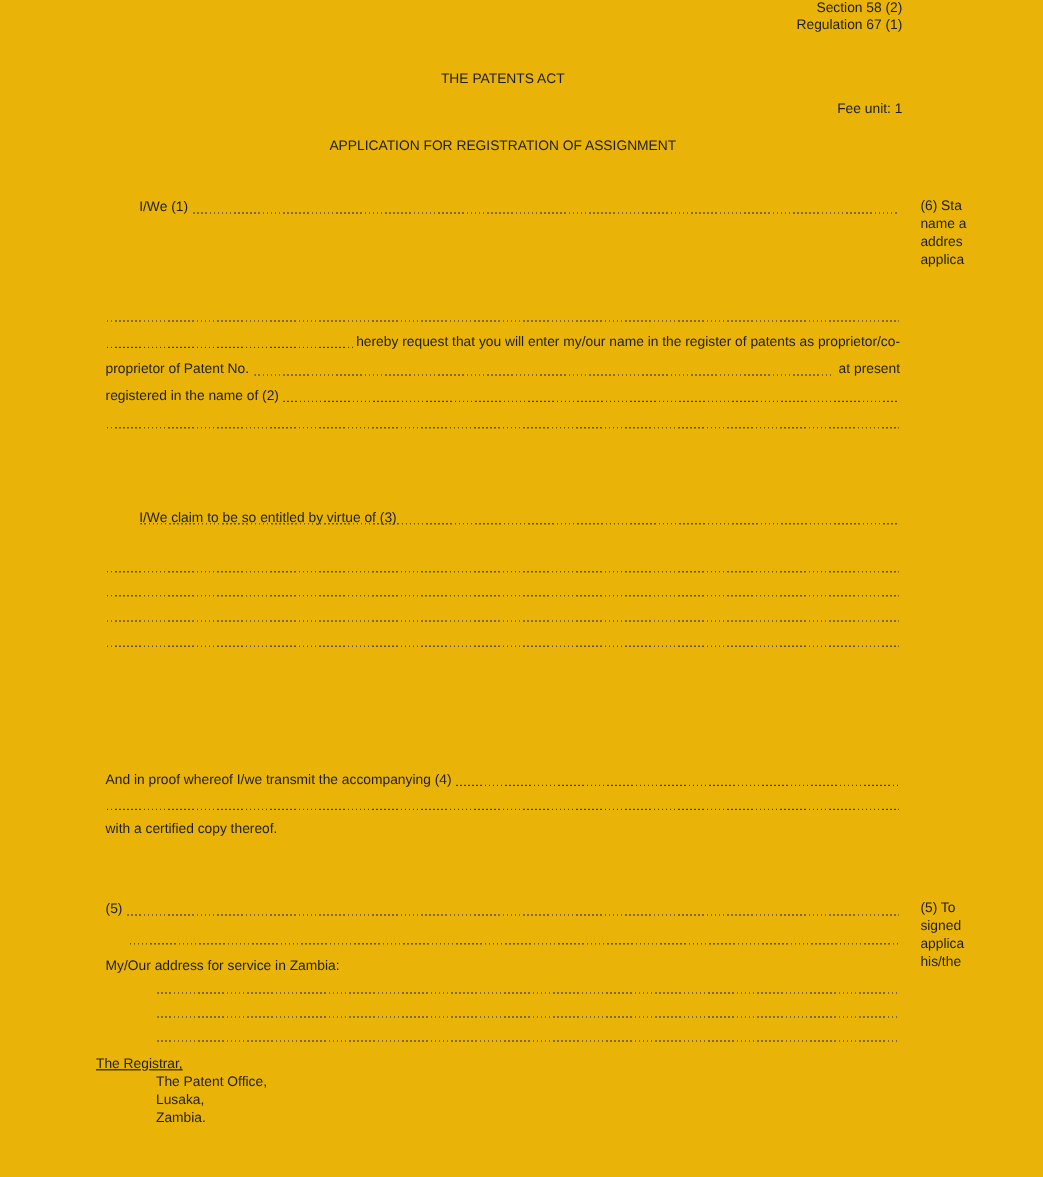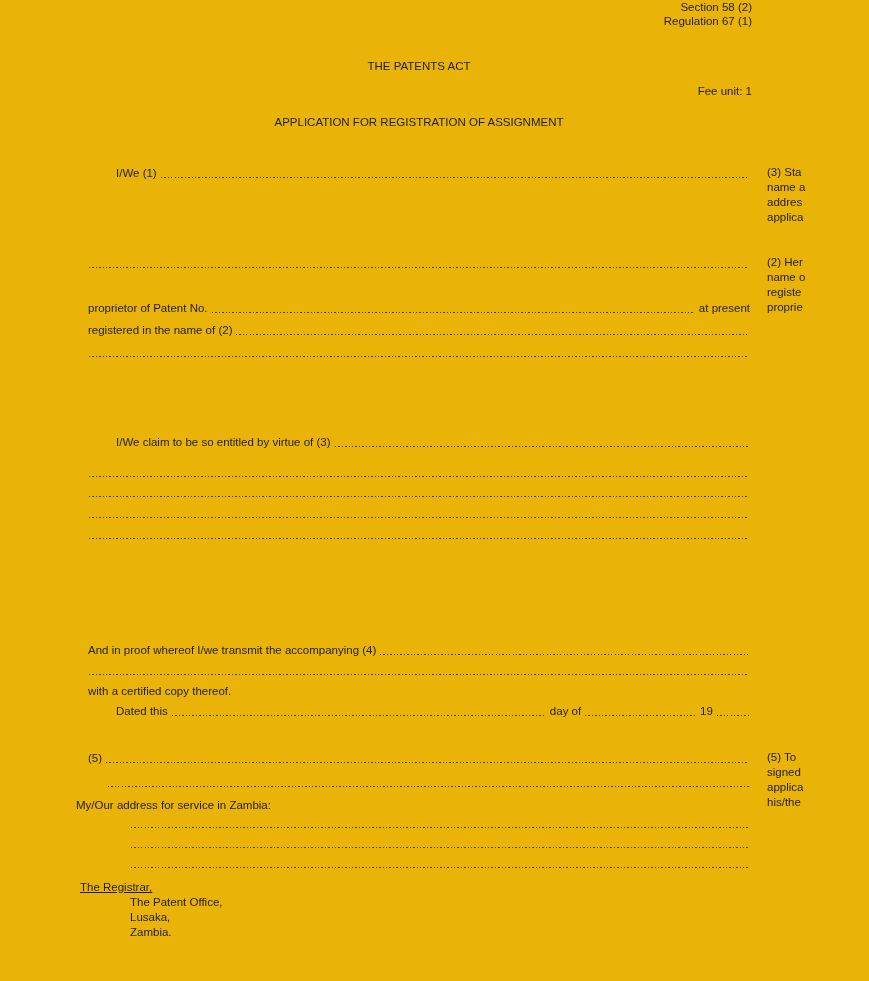--- a/index.html
+++ b/index.html
@@ -82,49 +82,47 @@
 
   <div class="center-row" style="top:58px;text-align:center;">THE PATENTS ACT</div>
   <div class="right-row" style="top:71px; line-height:16px;margin-top:12px;">Fee unit: 1</div>
   <div class="center-row" style="top:114px;">APPLICATION FOR REGISTRATION OF ASSIGNMENT</div>
 
   <div class="aline" style="top:165px; left:116px;">
     <span class="lbl post-gap">I/We (1)</span>
       <span class="dots"></span>
   </div>
   <div class="mnote" style="top:165px;">
-    <div>(3) Sta</div>
+    <div>(6) Sta</div>
     <div>name a</div>
     <div>addres</div>
     <div>applica</div>
   </div>
 
   <div class="aline" style="top:255px; left:88px;">
     <span class="dots"></span>
+  </div>
+  <div class="aline" style="top:277px; left:88px;">
+    <span class="dots"></span>
+      <span class="lbl">hereby request that you will enter my/our name in the register of patents as proprietor/co-</span>
   </div>
   <div class="aline" style="top:300px; left:88px;">
     <span class="lbl post-gap">proprietor of Patent No.</span>
       <span class="dots"></span>
       <span class="lbl pre-gap">at present</span>
   </div>
   <div class="aline" style="top:322px; left:88px;">
     <span class="lbl post-gap">registered in the name of (2)</span>
       <span class="dots"></span>
   </div>
   <div class="aline" style="top:344px; left:88px;">
     <span class="dots"></span>
   </div>
-  <div class="mnote" style="top:255px;">
-    <div>(2) Her</div>
-    <div>name o</div>
-    <div>registe</div>
-    <div>proprie</div>
-  </div>
 
-  <div class="aline" style="top:434px; left:116px;">
+  <div class="aline" style="top:424px; left:116px;flex-direction:column;">
     <span class="lbl post-gap">I/We claim to be so entitled by virtue of (3)</span>
       <span class="dots"></span>
   </div>
   <div class="aline" style="top:464px; left:88px;">
     <span class="dots"></span>
   </div>
   <div class="aline" style="top:484px; left:88px;">
     <span class="dots"></span>
   </div>
   <div class="aline" style="top:505px; left:88px;">
@@ -135,37 +133,29 @@
   </div>
 
   <div class="aline" style="top:642px; left:88px;">
     <span class="lbl post-gap">And in proof whereof I/we transmit the accompanying (4)</span>
       <span class="dots"></span>
   </div>
   <div class="aline" style="top:662px; left:88px;">
     <span class="dots"></span>
   </div>
   <div class="plain" style="top:683px; left:88px;">with a certified copy thereof.</div>
-  <div class="aline" style="top:703px; left:116px;">
-    <span class="lbl post-gap">Dated this</span>
-      <span class="dots" style="flex-grow:11;"></span>
-      <span class="lbl pre-gap post-gap">day of</span>
-      <span class="dots" style="flex-grow:3.3;"></span>
-      <span class="lbl pre-gap post-gap">19</span>
-      <span class="dots" style="flex-grow:1;"></span>
-  </div>
 
   <div class="aline" style="top:750px; left:88px;">
     <span class="lbl post-gap">(5)</span>
       <span class="dots"></span>
   </div>
   <div class="aline" style="top:774px; left:107px;">
     <span class="dots"></span>
   </div>
-  <div class="plain" style="top:797px; left:76px;">My/Our address for service in Zambia:</div>
+  <div class="plain" style="top:797px; left:88px;">My/Our address for service in Zambia:</div>
   <div class="aline" style="top:815px; left:130px;">
     <span class="dots"></span>
   </div>
   <div class="aline" style="top:835px; left:130px;">
     <span class="dots"></span>
   </div>
   <div class="aline" style="top:855px; left:130px;">
     <span class="dots"></span>
   </div>
   <div class="mnote" style="top:750px;">

